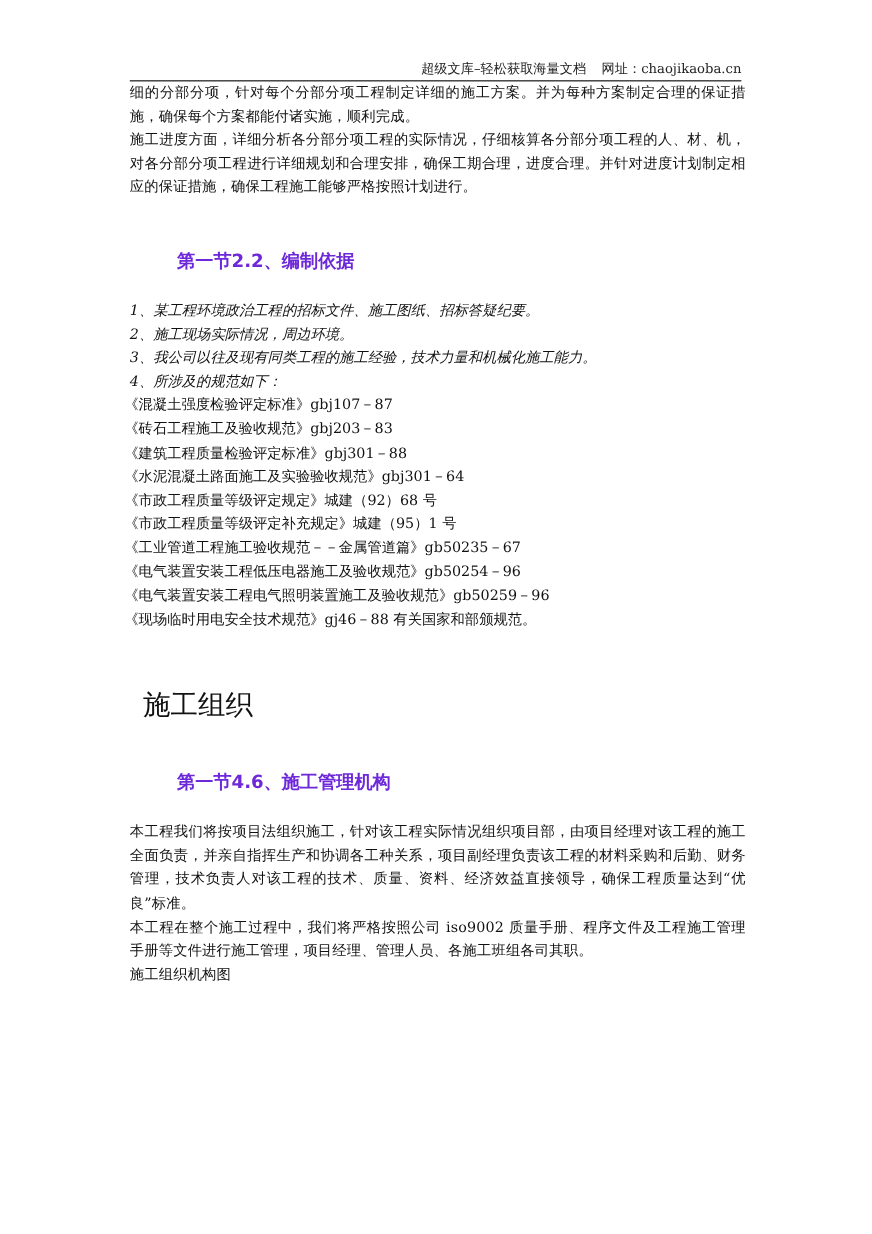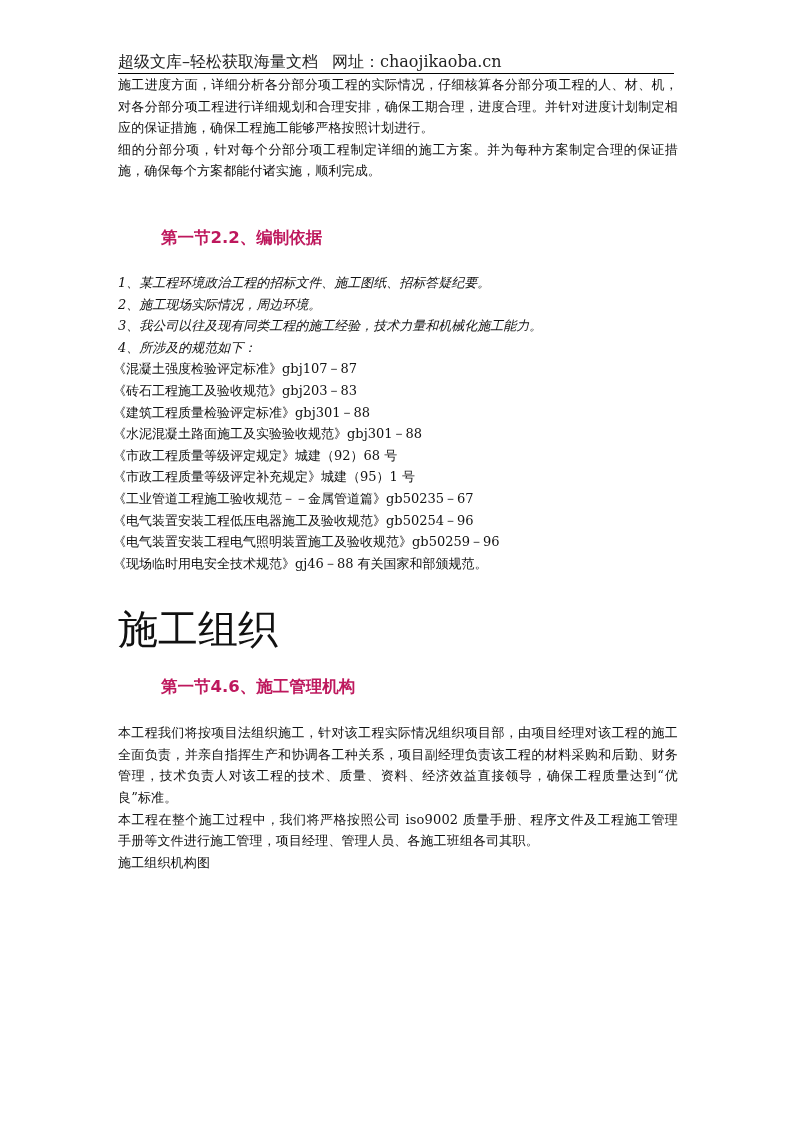--- a/index.html
+++ b/index.html
@@ -15,23 +15,23 @@
       font-family: "DejaVu Serif", "Liberation Serif", serif;
       color: #111111;
     }
     .page-header {
       position: absolute;
       left: 118px;
       top: 53px;
       width: 556px;
       height: 20px;
       border-bottom: 1px solid #000000;
-      font-size: 16px;
+      font-size: 12px;
       line-height: 18px;
-      text-align: left;
+      text-align: right;
       color: #222222;
       white-space: nowrap;
     }
     .page-header .site-label { margin-left: 14px; }
     .content {
       position: absolute;
       left: 118px;
       top: 74px;
       width: 560px;
     }
@@ -41,28 +41,28 @@
       margin: 0;
       text-align: justify;
       letter-spacing: 0.15px;
     }
     .section-heading {
       font-family: "DejaVu Sans", "Liberation Sans", sans-serif;
       font-size: 16.5px;
       line-height: 22px;
       margin: 0;
       padding-left: 43px;
-      color: #be185d;
+      color: #6d28d9;
     }
     .section-heading .num { font-weight: bold; }
     .chapter-title {
       font-family: "DejaVu Sans", "Liberation Sans", sans-serif;
-      font-size: 40px;
+      font-size: 25px;
       line-height: 38px;
-      margin: 0;
+      margin: 12px;
       color: #111111;
       font-weight: normal;
     }
     .list-line {
       font-size: 13px;
       line-height: 21.6px;
       margin: 0;
       white-space: nowrap;
       font-style: italic;
     }
@@ -74,43 +74,43 @@
     }
   </style>
 </head>
 <body>
 
 <div class="page-header">
   <span>超级文库–轻松获取海量文档</span><span class="site-label">网址：chaojikaoba.cn</span>
 </div>
 
 <div class="content">
+  <p class="para">细的分部分项，针对每个分部分项工程制定详细的施工方案。并为每种方案制定合理的保证措施，确保每个方案都能付诸实施，顺利完成。</p>
   <p class="para">施工进度方面，详细分析各分部分项工程的实际情况，仔细核算各分部分项工程的人、材、机，对各分部分项工程进行详细规划和合理安排，确保工期合理，进度合理。并针对进度计划制定相应的保证措施，确保工程施工能够严格按照计划进行。</p>
-  <p class="para">细的分部分项，针对每个分部分项工程制定详细的施工方案。并为每种方案制定合理的保证措施，确保每个方案都能付诸实施，顺利完成。</p>
 
   <div style="height:45px"></div>
 
   <h2 class="section-heading">
     <span>第一节</span><span class="num">2.2</span><span>、编制依据</span>
   </h2>
 
   <div style="height:23px"></div>
 
   <div>
     <p class="list-line">1、某工程环境政治工程的招标文件、施工图纸、招标答疑纪要。</p>
     <p class="list-line">2、施工现场实际情况，周边环境。</p>
     <p class="list-line">3、我公司以往及现有同类工程的施工经验，技术力量和机械化施工能力。</p>
     <p class="list-line">4、所涉及的规范如下：</p>
   </div>
 
   <div>
     <p class="std-line">《混凝土强度检验评定标准》gbj107－87</p>
     <p class="std-line">《砖石工程施工及验收规范》gbj203－83</p>
     <p class="std-line">《建筑工程质量检验评定标准》gbj301－88</p>
-    <p class="std-line">《水泥混凝土路面施工及实验验收规范》gbj301－88</p>
+    <p class="std-line">《水泥混凝土路面施工及实验验收规范》gbj301－64</p>
     <p class="std-line">《市政工程质量等级评定规定》城建（92）68  号</p>
     <p class="std-line">《市政工程质量等级评定补充规定》城建（95）1  号</p>
     <p class="std-line">《工业管道工程施工验收规范－－金属管道篇》gb50235－67</p>
     <p class="std-line">《电气装置安装工程低压电器施工及验收规范》gb50254－96</p>
     <p class="std-line">《电气装置安装工程电气照明装置施工及验收规范》gb50259－96</p>
     <p class="std-line">《现场临时用电安全技术规范》gj46－88 有关国家和部颁规范。</p>
   </div>
 
   <div style="height:36px"></div>
 

